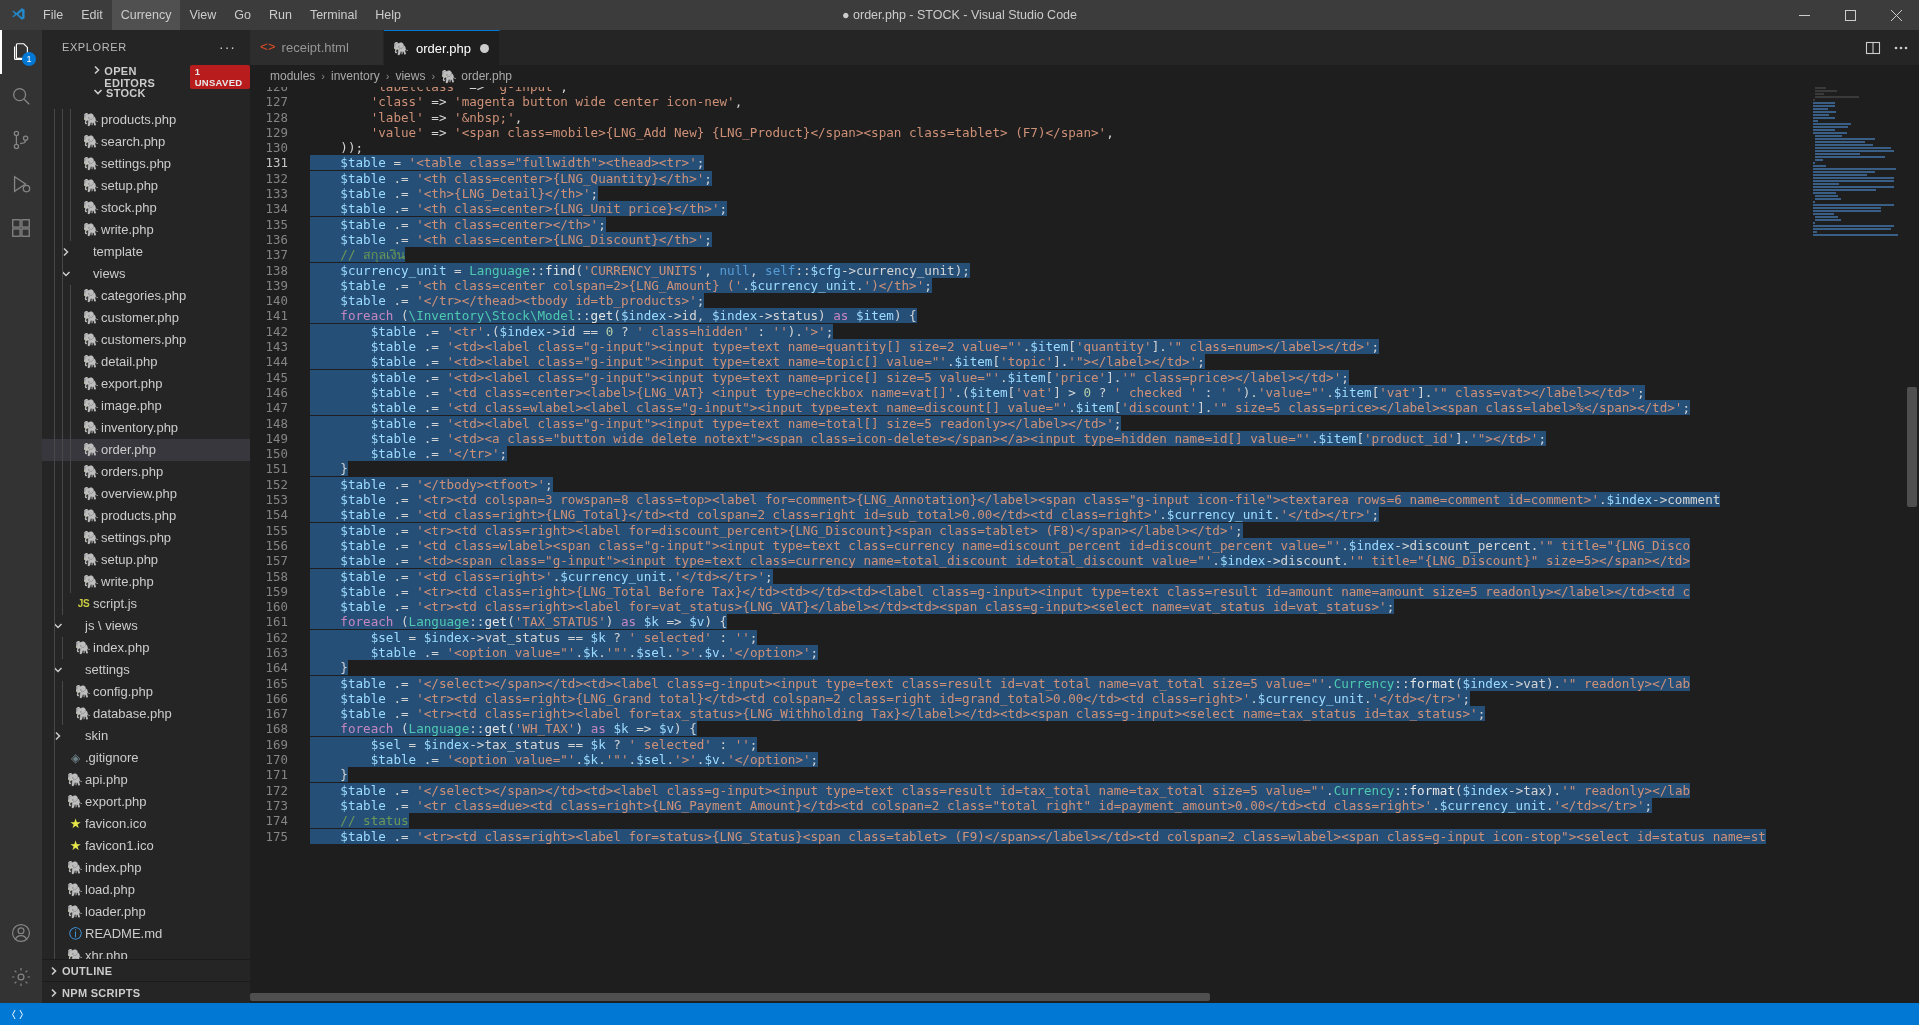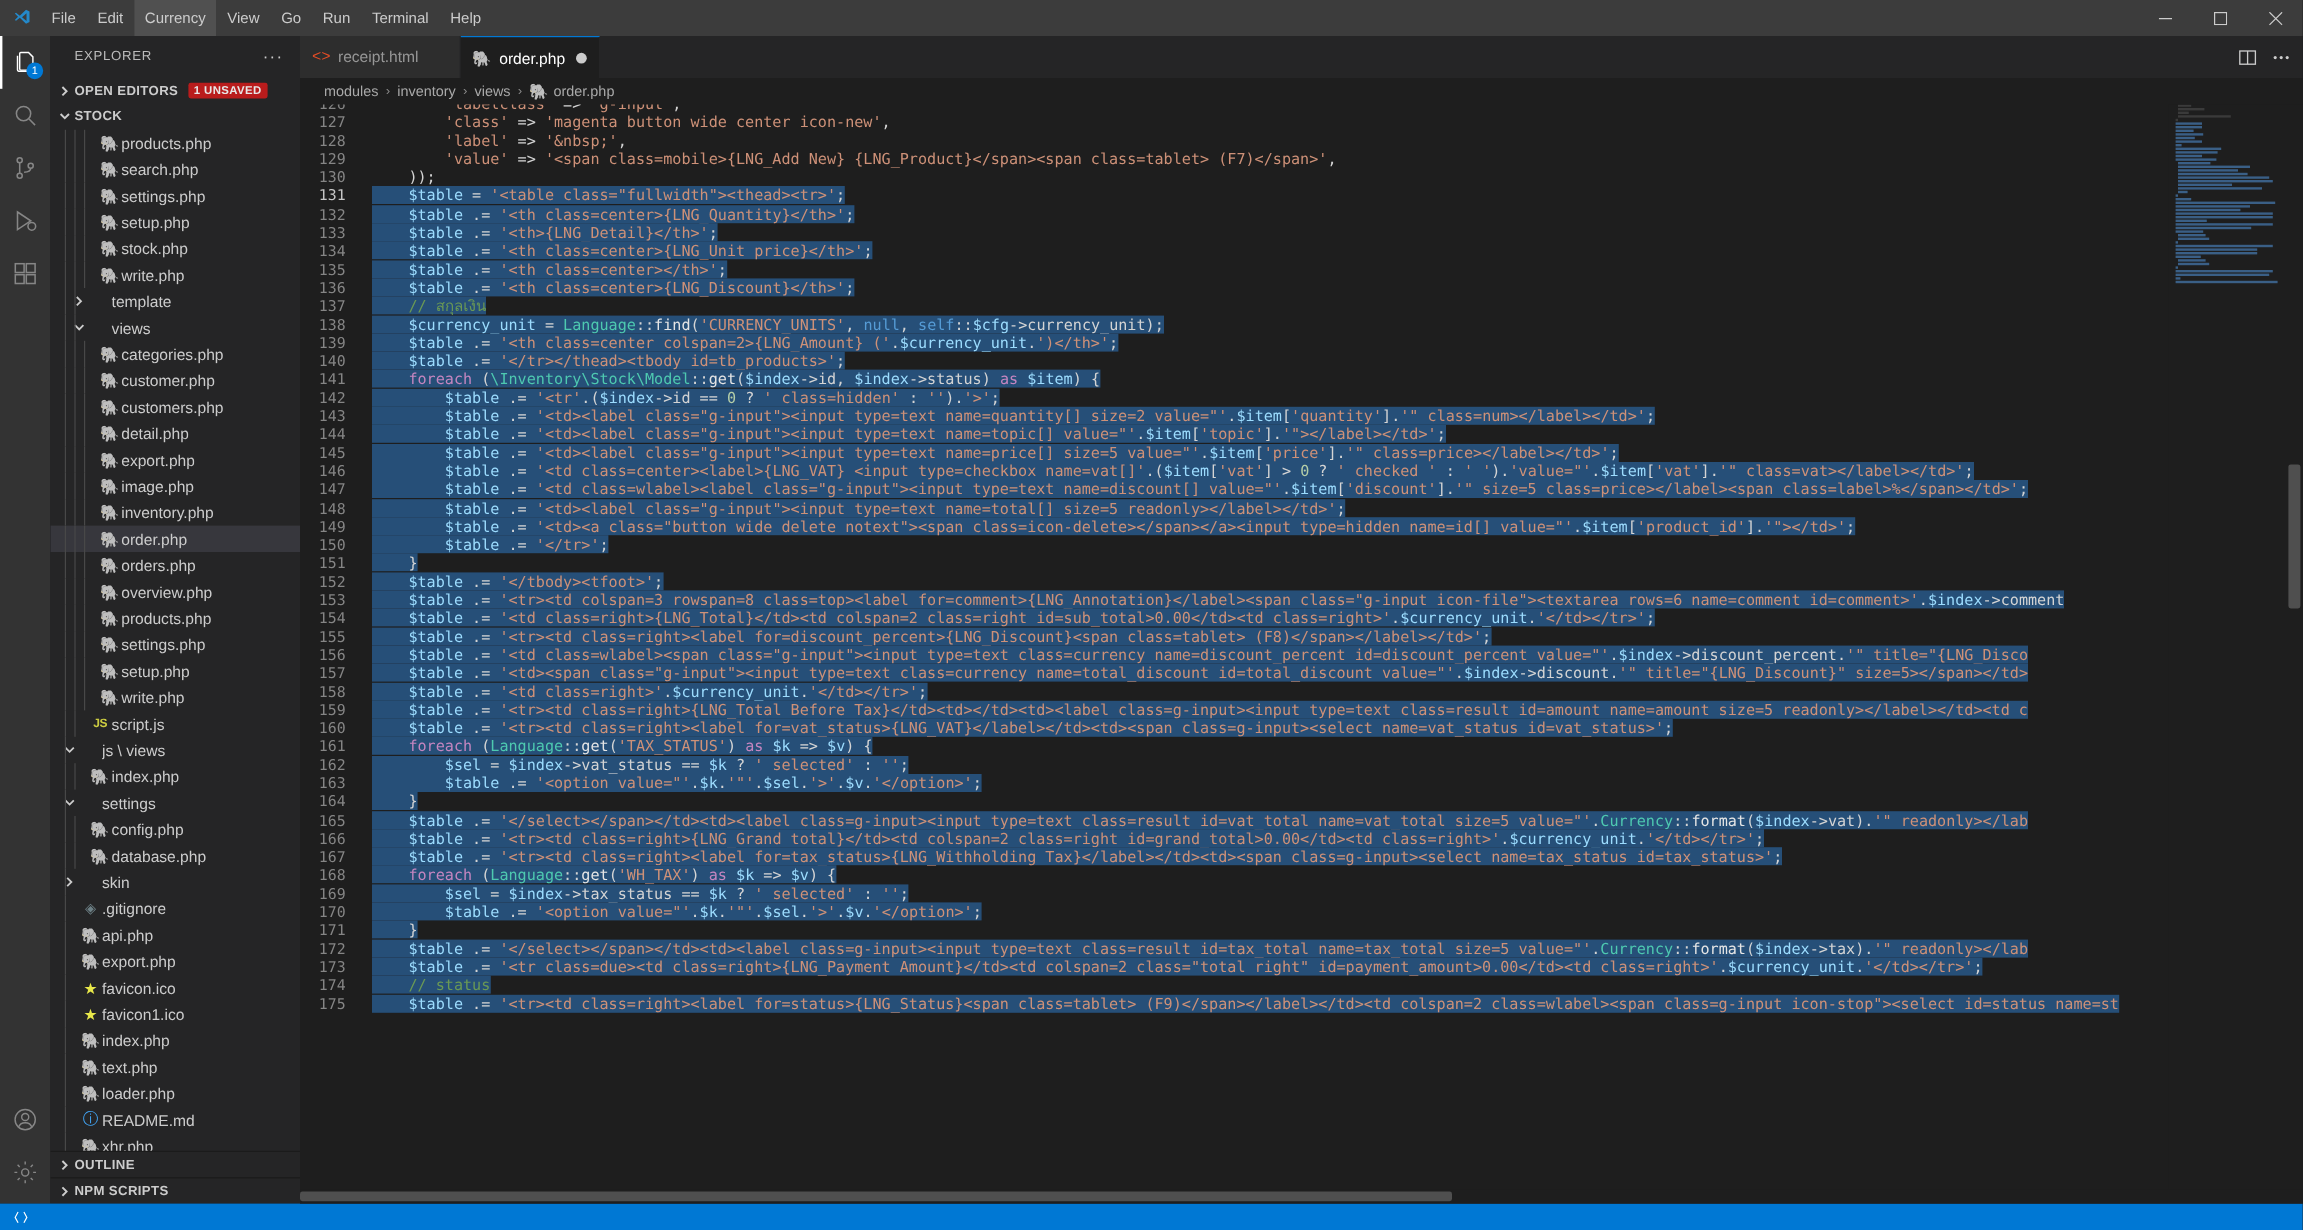--- a/index.html
+++ b/index.html
@@ -64,22 +64,22 @@
   .sidebar {
     width: 208px; background: #252526; flex: 0 0 208px; display: flex; flex-direction: column;
     overflow: hidden;
   }
   .sidebar-header {
     height: 35px; display: flex; align-items: center; padding: 0 8px 0 20px;
     font-size: 11px; letter-spacing: .6px; color: #bbbbbb; text-transform: uppercase;
   }
   .sidebar-header .dots { margin-left: auto; padding: 0 6px; color: #cccccc; font-size: 14px; letter-spacing: 1px;}
   .section-head {
-    height: 22px; display: flex; align-items: center; font-size: 11px; font-weight: bold;
-    color: #cccccc; padding-left: 4px; letter-spacing: .3px; cursor: pointer;
+    height: 22px; display: flex; align-items: flex-start; font-size: 11px; font-weight: bold;
+    color: #cccccc; padding-left: 4px; letter-spacing: .3px; cursor: pointer; margin-left: 44px;
   }
   .section-head .chev { width: 16px; display:flex; align-items:center; justify-content:center; }
   .section-head .chev svg { width: 10px; height: 10px; fill: none; stroke: #cccccc; stroke-width: 1.6; }
   .badge-unsaved {
     background: #b91c1c; color: #e7e7e7; font-size: 9.5px; font-weight: bold;
     border-radius: 2px; padding: 1px 5px; margin-left: 8px; letter-spacing: .3px;
   }
   .tree { flex: 1 1 auto; overflow: hidden; }
   .row {
     height: 22px; display: flex; align-items: center; font-size: 13px; color: #cccccc;
@@ -195,20 +195,21 @@
     <div class="menus">
       <div class="menu-item">File</div>
       <div class="menu-item">Edit</div>
       <div class="menu-item active">Currency</div>
       <div class="menu-item">View</div>
       <div class="menu-item">Go</div>
       <div class="menu-item">Run</div>
       <div class="menu-item">Terminal</div>
       <div class="menu-item">Help</div>
     </div>
+    <div class="win-title">● order.php - STOCK - Visual Studio Code</div>
     <div class="win-controls">
       <div class="win-btn">
         <svg viewBox="0 0 11 11">
             <path d="M0 5.5h11" stroke="#cccccc" stroke-width="1" fill="none"></path>
           </svg>
       </div>
       <div class="win-btn">
         <svg viewBox="0 0 11 11">
             <rect x="0.5" y="0.5" width="10" height="10" stroke="#cccccc" fill="none"></rect>
           </svg>
@@ -611,21 +612,21 @@
             <span style="display:inline-block;width:8px;flex:0 0 8px"></span>
             <span class="twisty"></span>
             <span class="ficon php-icon">🐘</span>
             <span class="label">index.php</span>
           </div>
           <div class="row">
             <span class="guide" style="left:12px"></span>
             <span style="display:inline-block;width:8px;flex:0 0 8px"></span>
             <span class="twisty"></span>
             <span class="ficon php-icon">🐘</span>
-            <span class="label">text.php</span>
+            <span class="label">load.php</span>
           </div>
           <div class="row">
             <span class="guide" style="left:12px"></span>
             <span style="display:inline-block;width:8px;flex:0 0 8px"></span>
             <span class="twisty"></span>
             <span class="ficon php-icon">🐘</span>
             <span class="label">loader.php</span>
           </div>
           <div class="row">
             <span class="guide" style="left:12px"></span>

